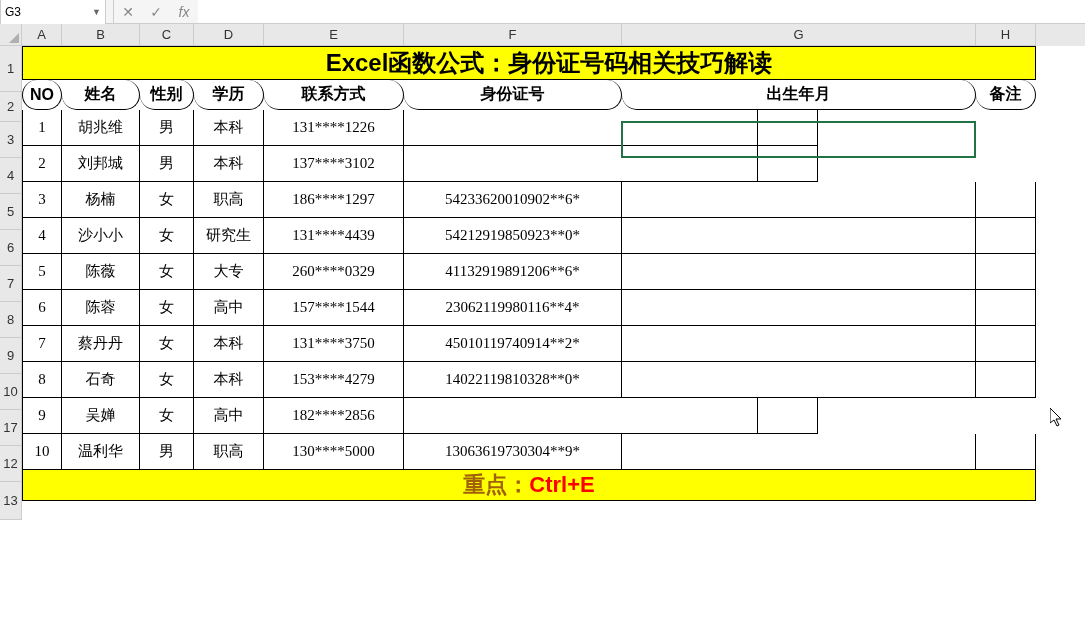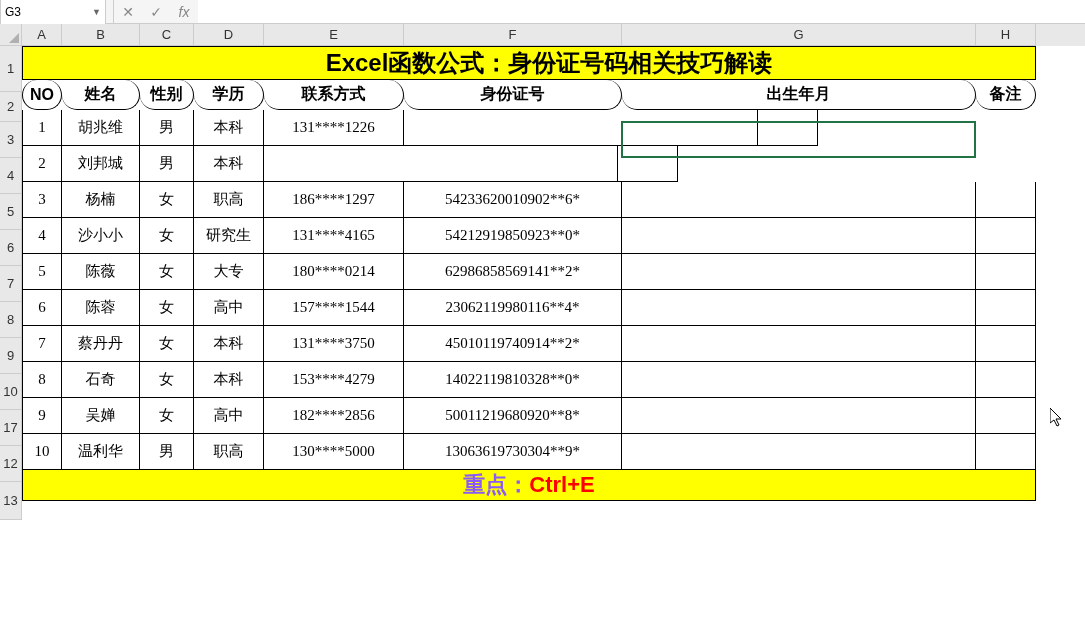--- a/index.html
+++ b/index.html
@@ -156,21 +156,21 @@
     }
     .bordered-top { border-top: 1px solid #000; padding-left: 40px; }
     .bordered-left { border-left: 1px solid #000; }
     
     .footer-cell {
       background: #ffff00;
       font-weight: bold;
       font-size: 22px;
       font-family: "SimHei", "Microsoft YaHei", sans-serif;
     }
-    .footer-label { color: #8b5cf6; }
+    .footer-label { color: #a16207; }
     .footer-key { color: #ff0000; }
     
     .active-cell-border {
       position: absolute;
       border: 2px solid #217346;
       pointer-events: none;
     }
     
     .cursor-icon {
       position: absolute;
@@ -267,50 +267,51 @@
             <div class="cell data-cell bordered w-D h-row">本科</div>
             <div class="cell data-cell bordered w-E h-row">131****1226</div>
             <div class="cell data-cell bordered w-G h-row"></div>
             <div class="cell data-cell bordered w-H h-row"></div>
           </div>
           <div class="cell-row">
             <div class="cell data-cell bordered w-A h-row bordered-left">2</div>
             <div class="cell data-cell bordered w-B h-row">刘邦城</div>
             <div class="cell data-cell bordered w-C h-row">男</div>
             <div class="cell data-cell bordered w-D h-row">本科</div>
+            <div class="cell data-cell bordered w-E h-row">137****3102</div>
             <div class="cell data-cell bordered w-G h-row"></div>
             <div class="cell data-cell bordered w-H h-row"></div>
           </div>
           <div class="cell-row">
             <div class="cell data-cell bordered w-A h-row bordered-left">3</div>
             <div class="cell data-cell bordered w-B h-row">杨楠</div>
             <div class="cell data-cell bordered w-C h-row">女</div>
             <div class="cell data-cell bordered w-D h-row">职高</div>
             <div class="cell data-cell bordered w-E h-row">186****1297</div>
             <div class="cell data-cell bordered w-F h-row">54233620010902**6*</div>
             <div class="cell data-cell bordered w-G h-row"></div>
             <div class="cell data-cell bordered w-H h-row"></div>
           </div>
           <div class="cell-row">
             <div class="cell data-cell bordered w-A h-row bordered-left">4</div>
             <div class="cell data-cell bordered w-B h-row">沙小小</div>
             <div class="cell data-cell bordered w-C h-row">女</div>
             <div class="cell data-cell bordered w-D h-row">研究生</div>
-            <div class="cell data-cell bordered w-E h-row">131****4165</div>
+            <div class="cell data-cell bordered w-E h-row">131****4439</div>
             <div class="cell data-cell bordered w-F h-row">54212919850923**0*</div>
             <div class="cell data-cell bordered w-G h-row"></div>
             <div class="cell data-cell bordered w-H h-row"></div>
           </div>
           <div class="cell-row">
             <div class="cell data-cell bordered w-A h-row bordered-left">5</div>
             <div class="cell data-cell bordered w-B h-row">陈薇</div>
             <div class="cell data-cell bordered w-C h-row">女</div>
             <div class="cell data-cell bordered w-D h-row">大专</div>
-            <div class="cell data-cell bordered w-E h-row">180****0214</div>
-            <div class="cell data-cell bordered w-F h-row">62986858569141**2*</div>
+            <div class="cell data-cell bordered w-E h-row">260****0329</div>
+            <div class="cell data-cell bordered w-F h-row">41132919891206**6*</div>
             <div class="cell data-cell bordered w-G h-row"></div>
             <div class="cell data-cell bordered w-H h-row"></div>
           </div>
           <div class="cell-row">
             <div class="cell data-cell bordered w-A h-row bordered-left">6</div>
             <div class="cell data-cell bordered w-B h-row">陈蓉</div>
             <div class="cell data-cell bordered w-C h-row">女</div>
             <div class="cell data-cell bordered w-D h-row">高中</div>
             <div class="cell data-cell bordered w-E h-row">157****1544</div>
             <div class="cell data-cell bordered w-F h-row">23062119980116**4*</div>
@@ -336,21 +337,20 @@
             <div class="cell data-cell bordered w-F h-row">14022119810328**0*</div>
             <div class="cell data-cell bordered w-G h-row"></div>
             <div class="cell data-cell bordered w-H h-row"></div>
           </div>
           <div class="cell-row">
             <div class="cell data-cell bordered w-A h-row bordered-left">9</div>
             <div class="cell data-cell bordered w-B h-row">吴婵</div>
             <div class="cell data-cell bordered w-C h-row">女</div>
             <div class="cell data-cell bordered w-D h-row">高中</div>
             <div class="cell data-cell bordered w-E h-row">182****2856</div>
-            <div class="cell data-cell bordered w-F h-row">50011219680920**8*</div>
             <div class="cell data-cell bordered w-G h-row"></div>
             <div class="cell data-cell bordered w-H h-row"></div>
           </div>
           <div class="cell-row">
             <div class="cell data-cell bordered w-A h-row bordered-left">10</div>
             <div class="cell data-cell bordered w-B h-row">温利华</div>
             <div class="cell data-cell bordered w-C h-row">男</div>
             <div class="cell data-cell bordered w-D h-row">职高</div>
             <div class="cell data-cell bordered w-E h-row">130****5000</div>
             <div class="cell data-cell bordered w-F h-row">13063619730304**9*</div>

